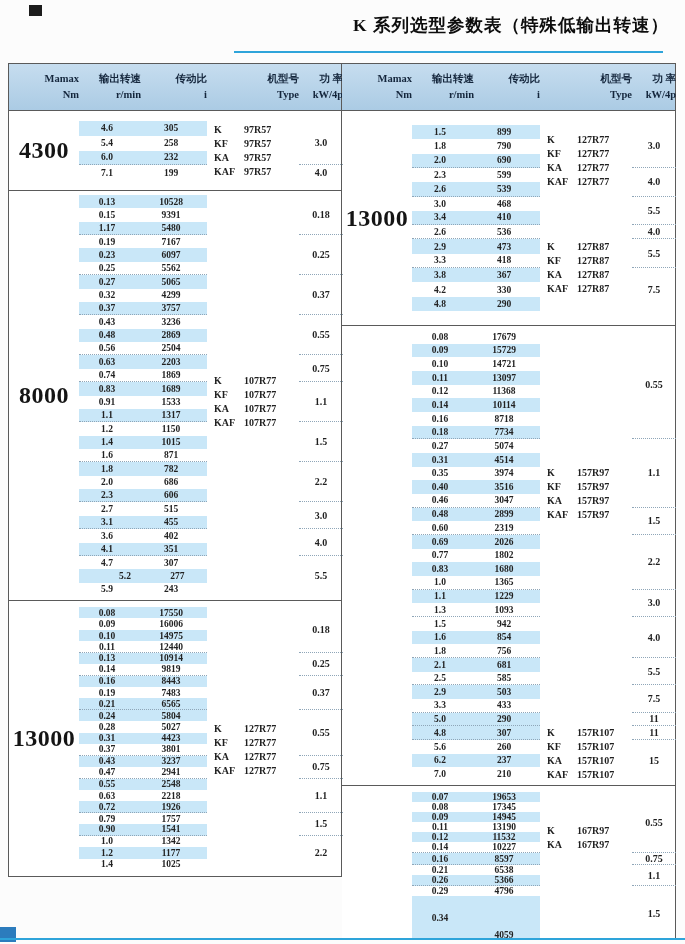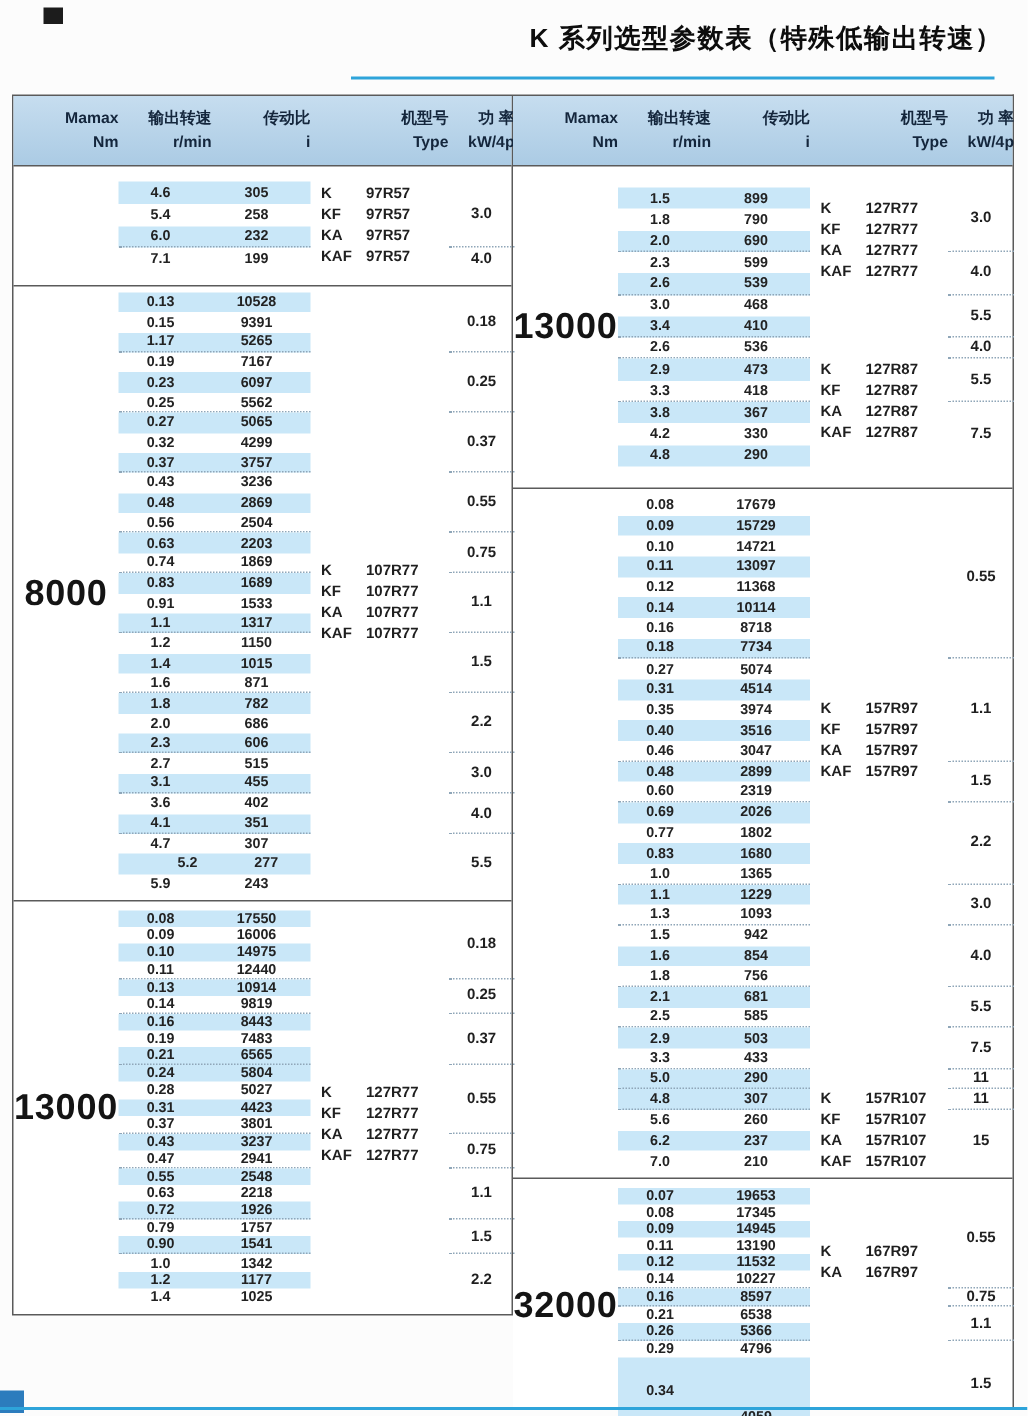--- a/index.html
+++ b/index.html
@@ -1,17 +1,17 @@
 <!DOCTYPE html>
 <html><head>
 <meta charset="utf-8">
 <style>
   html,body{margin:0;padding:0;}
   .page{position:relative;width:685px;height:944px;background:#fcfcfc;overflow:hidden;
-        font-family:Liberation Sans, sans-serif;color:#1a1a1a;}
+        font-family:Liberation Serif, serif;color:#1a1a1a;}
   .corner-mark{position:absolute;left:29px;top:5px;width:13px;height:11px;background:#1c1c1c;}
   .title{position:absolute;left:353px;top:13px;font-size:17.5px;font-weight:bold;color:#0d0d0d;
          letter-spacing:1px;white-space:nowrap;}
   .title-underline{position:absolute;left:234px;top:51px;width:429px;height:2px;background:#2ea4da;}
   .table-wrap{position:absolute;left:8px;top:63px;display:flex;align-items:flex-start;}
   .half{width:334px;box-sizing:border-box;border:1px solid #5a5a5a;background:#fff;}
   .half.right{border-left:none;}
   .thead{box-sizing:border-box;height:47px;display:grid;grid-template-columns:70px 62px 66px 92px 44px;
          background:linear-gradient(#c6ddef,#abcbe4);border-bottom:1px solid #5a5a5a;}
   .th{display:flex;flex-direction:column;justify-content:center;align-items:flex-end;
@@ -61,20 +61,21 @@
           <div class="th">
             <div class="th-top">机型号</div>
             <div class="th-bot">Type</div>
           </div>
           <div class="th">
             <div class="th-top">功 率</div>
             <div class="th-bot">kW/4p</div>
           </div>
         </div>
         <div class="section" style="height: 80px; padding-top: 10px; padding-bottom: 10px; grid-template-rows: repeat(4, 1fr);">
+          <div class="torque">4300</div>
           <div class="rowstrip hl" style="grid-row: 1;">
             <div class="sp" style="display: inline-block;">4.6</div>
             <div class="rt" style="display: inline-block;">305</div>
           </div>
           <div class="rowstrip" style="grid-row: 2;">
             <div class="sp" style="display: inline-block;">5.4</div>
             <div class="rt" style="display: inline-block;">258</div>
           </div>
           <div class="rowstrip hl gend" style="grid-row: 3;">
             <div class="sp" style="display: inline-block;">6.0</div>
@@ -110,21 +111,21 @@
           <div class="rowstrip hl" style="grid-row: 1;">
             <div class="sp" style="display: inline-block;">0.13</div>
             <div class="rt" style="display: inline-block;">10528</div>
           </div>
           <div class="rowstrip" style="grid-row: 2;">
             <div class="sp" style="display: inline-block;">0.15</div>
             <div class="rt" style="display: inline-block;">9391</div>
           </div>
           <div class="rowstrip hl gend" style="grid-row: 3;">
             <div class="sp" style="display: inline-block;">1.17</div>
-            <div class="rt" style="display: inline-block;">5265</div>
+            <div class="rt" style="display: inline-block;">5480</div>
           </div>
           <div class="rowstrip" style="grid-row: 4;">
             <div class="sp" style="display: inline-block;">0.19</div>
             <div class="rt" style="display: inline-block;">7167</div>
           </div>
           <div class="rowstrip hl" style="grid-row: 5;">
             <div class="sp" style="display: inline-block;">0.23</div>
             <div class="rt" style="display: inline-block;">6097</div>
           </div>
           <div class="rowstrip gend" style="grid-row: 6;">
@@ -674,21 +675,20 @@
               <div class="pref">KA</div>
               <div class="mod">157R107</div>
             </div>
             <div class="typeline">
               <div class="pref">KAF</div>
               <div class="mod">157R107</div>
             </div>
           </div>
         </div>
         <div class="section" style="height: 153px; padding-top: 6px; padding-bottom: 6px; grid-template-rows: repeat(11, 1fr);">
-          <div class="torque">32000</div>
           <div class="rowstrip hl" style="grid-row: 1;">
             <div class="sp" style="display: inline-block;">0.07</div>
             <div class="rt" style="display: inline-block;">19653</div>
           </div>
           <div class="rowstrip" style="grid-row: 2;">
             <div class="sp" style="display: inline-block;">0.08</div>
             <div class="rt" style="display: inline-block;">17345</div>
           </div>
           <div class="rowstrip hl" style="grid-row: 3;">
             <div class="sp" style="display: inline-block;">0.09</div>

